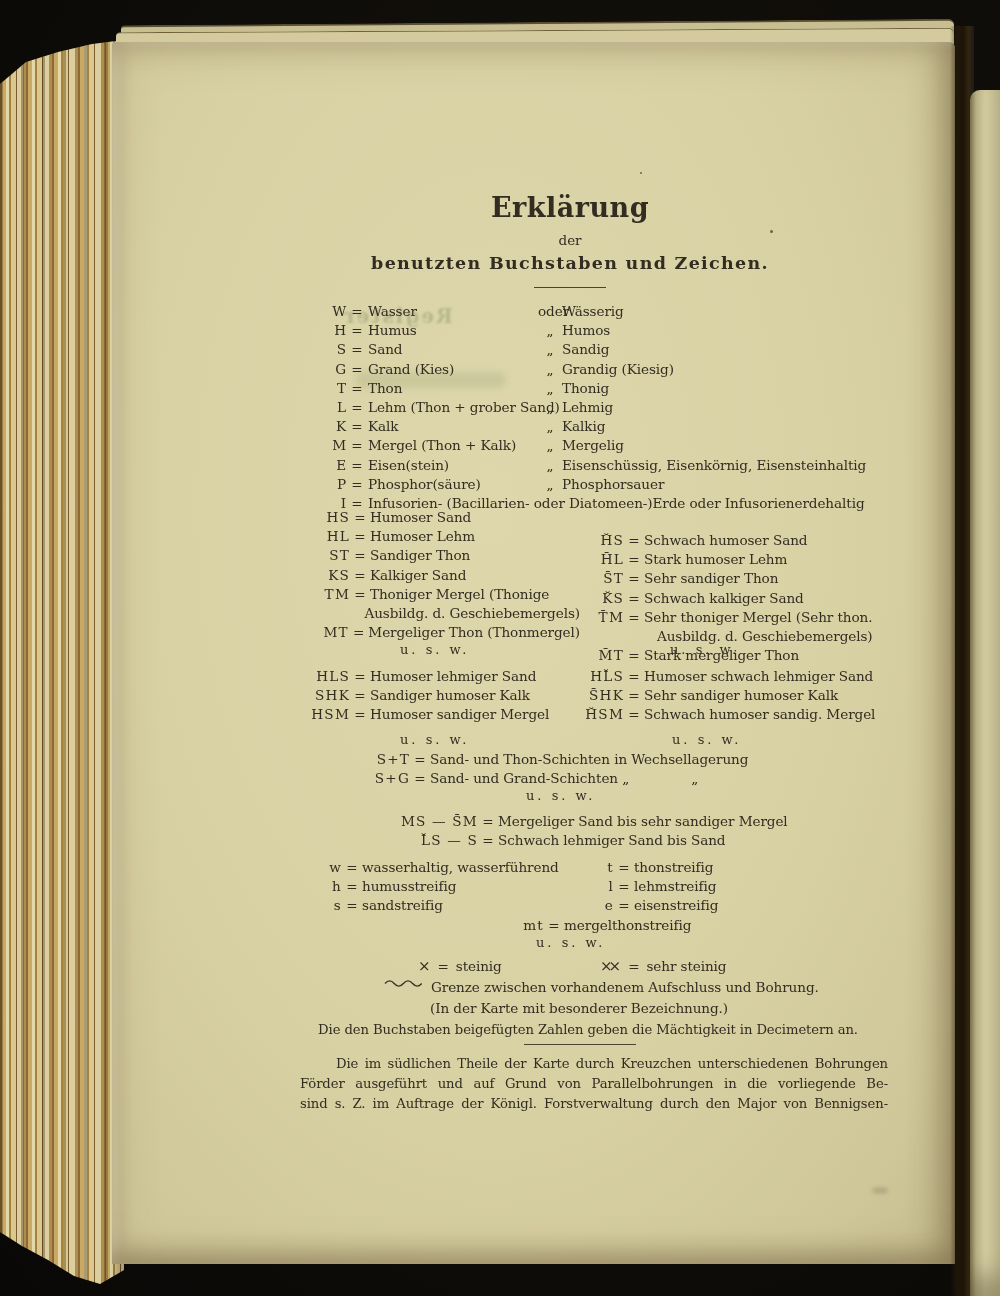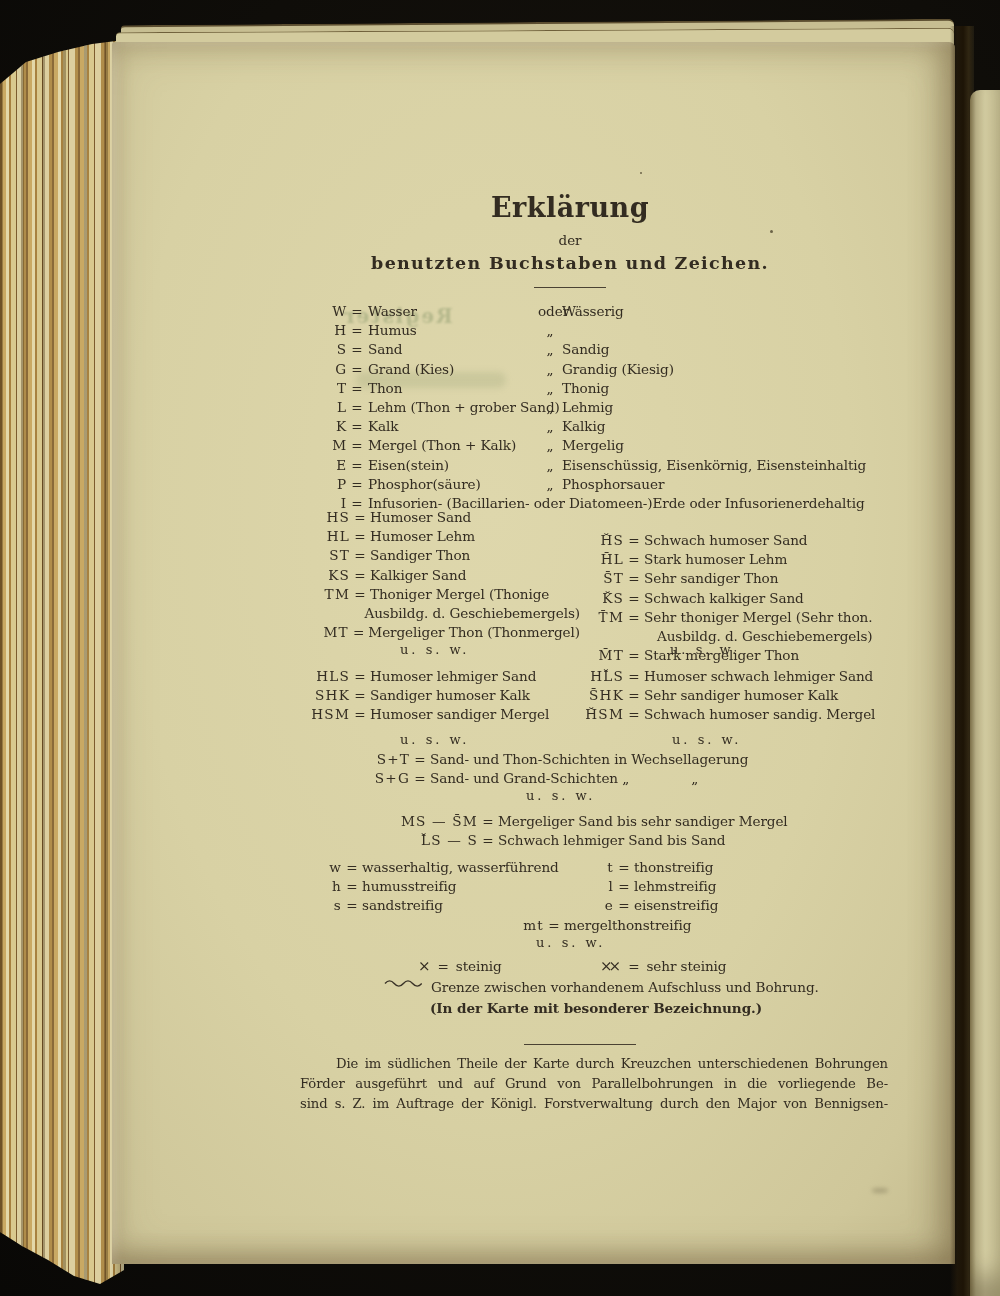--- a/index.html
+++ b/index.html
@@ -61,21 +61,21 @@
   .c-adj{flex:1;}
   .t-sym{width:var(--symw,50px);text-align:right;letter-spacing:1.2px;}
   .t-eq{width:20px;text-align:center;}
   .t-cont{padding-left:13px;}
   .q2{margin-left:62px;}
   .etc{position:absolute;width:96px;letter-spacing:3px;font-size:13px;}
   .stone-g{position:absolute;display:flex;gap:7px;line-height:19px;}
   .x1{font-size:15px;}
   .xx{font-size:15px;letter-spacing:-4px;padding-right:4px;}
   .wave-row{position:absolute;top:936px;left:272px;display:flex;align-items:flex-start;gap:9px;line-height:19px;}
-  .note1{position:absolute;top:958px;left:318px;font-weight:bold;}
+  .note1{position:absolute;top:958px;left:318px;}
   .note2{position:absolute;top:980px;left:186px;width:580px;text-align:center;font-size:13.2px;}
   .endrule{position:absolute;top:1002px;left:412px;width:112px;border-top:1.4px solid #4a4233;}
   .footnote{position:absolute;top:1012px;left:188px;width:588px;font-size:13.2px;line-height:19.8px;}
   .fl{text-align:justify;text-align-last:justify;}
   .fl.first{text-indent:36px;}
   .fl.last{text-align-last:left;}
   
   .bleed{
     position:absolute;top:262px;left:230px;font-size:20px;font-weight:bold;
     color:rgba(120,140,95,.38);transform:scaleX(-1);filter:blur(1.1px);letter-spacing:2px;
@@ -117,20 +117,21 @@
           <span class="c-eq">=</span>
           <span class="c-meaning">Wasser</span>
           <span class="c-conn">oder</span>
           <span class="c-adj">Wässerig</span>
         </div>
         <div class="row">
           <span class="c-sym">H</span>
           <span class="c-eq">=</span>
           <span class="c-meaning">Humus</span>
           <span class="c-conn">„</span>
+          <span class="c-adj">Humos</span>
         </div>
         <div class="row">
           <span class="c-sym">S</span>
           <span class="c-eq">=</span>
           <span class="c-meaning">Sand</span>
           <span class="c-conn">„</span>
           <span class="c-adj">Sandig</span>
         </div>
         <div class="row">
           <span class="c-sym">G</span>
@@ -385,20 +386,21 @@
     </div>
 
     <div class="wave-row">
       <svg width="38" height="10" viewBox="0 0 38 10">
         <path d="M1 5.5 Q 5.6 0.2, 10.2 5.5 T 19.4 5.5 T 28.6 5.5 T 37.8 5.5" stroke="#3a3328" stroke-width="1.4" fill="none"></path>
       </svg>
       <span>Grenze zwischen vorhandenem Aufschluss und Bohrung.</span>
     </div>
 
     <div class="note1">(In der Karte mit besonderer Bezeichnung.)</div>
+    <div class="note2">Die den Buchstaben beigefügten Zahlen geben die Mächtigkeit in Decimetern an.</div>
     <div class="endrule"></div>
 
     <div class="footnote">
       <div class="fl first">Die im südlichen Theile der Karte durch Kreuzchen unterschiedenen Bohrungen</div>
       <div class="fl">Förder ausgeführt und auf Grund von Parallelbohrungen in die vorliegende Be-</div>
       <div class="fl">sind s. Z. im Auftrage der Königl. Forstverwaltung durch den Major von Bennigsen-</div>
     </div>
   </div>
 
   <div class="gutter"></div>

